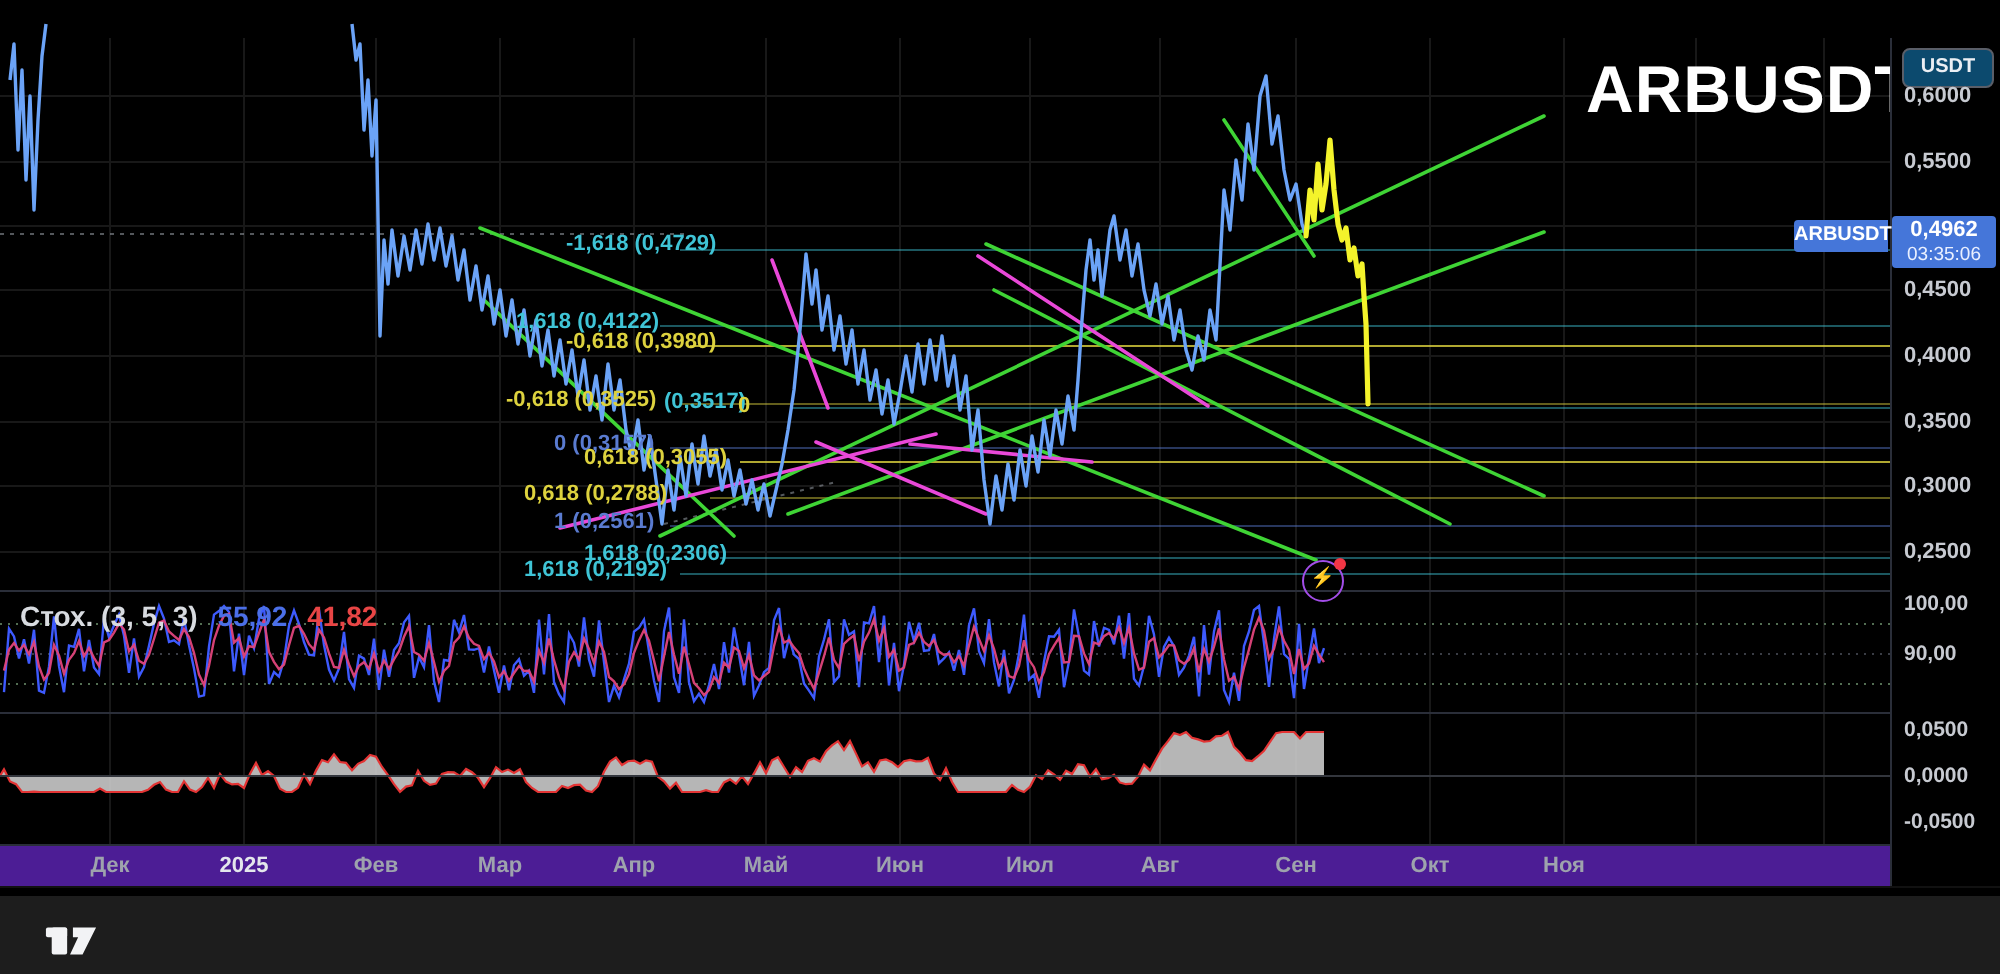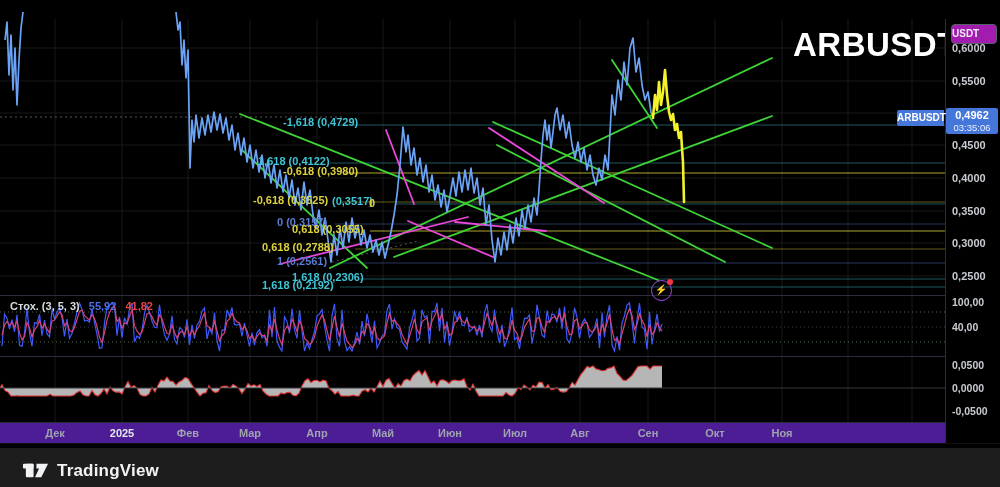--- a/index.html
+++ b/index.html
@@ -19,37 +19,37 @@
   .legend .val-blue{color:#5b8ee6;margin-left:7px;}
   .legend .chg{color:#5b8ee6;margin-left:8px;}
 
   
   .watermark{position:absolute;left:793px;top:26px;width:124px;text-align:center;
              font-size:33px;font-weight:600;color:#fff;letter-spacing:.5px;}
 
   
   .right-axis{position:absolute;left:945px;top:19px;width:55px;height:424px;background:#000;border-left:1px solid #2a2e39;}
   .usdt-btn{position:absolute;left:951px;top:24px;width:44px;height:18px;border:1px solid #5a5e68;border-radius:4px;
-            color:#eceff4;font-size:10px;font-weight:bold;line-height:18px;background:#a21caf;}
+            color:#eceff4;font-size:10px;font-weight:bold;text-align:center;line-height:18px;background:#0c4a6e;}
   .tick{position:absolute;color:#c7cad1;font-size:11px;font-weight:bold;transform:translateY(-50%);}
   .tick-sm{font-size:10.5px;}
 
   
   .price-tag{position:absolute;left:897px;top:110px;width:47px;height:16px;background:#4576d9;color:#fff;
              font-size:10px;font-weight:bold;text-align:center;line-height:16px;border-radius:2px 0 0 2px;}
   .price-label{position:absolute;left:946px;top:108px;width:52px;height:26px;background:#4576d9;border-radius:2px;
                color:#fff;text-align:center;}
   .price-label .p{font-size:11px;font-weight:bold;line-height:13px;margin-top:1px;}
   .price-label .c{font-size:9.5px;line-height:11px;color:#eaf0ff;}
 
   
   .fib-label{position:absolute;font-size:11px;font-weight:bold;white-space:nowrap;transform:translateY(-50%);}
 
   
-  .pane-title{position:absolute;font-size:11px;font-weight:bold;color:#d8dbe0;white-space:nowrap;}
+  .pane-title{position:absolute;font-size:14px;font-weight:bold;color:#d8dbe0;white-space:nowrap;}
   .pane-title .vk{color:#4b6fe8;margin-left:6px;}
   .pane-title .vd{color:#e84545;margin-left:6px;}
   .pane-title .vg{color:#b8bcc4;margin-left:10px;}
 
   
   .hsep{position:absolute;left:0;width:1000px;height:1px;background:#2a2e39;}
 
   
   .time-axis{position:absolute;left:0;top:423px;width:945px;height:20px;background:#4c1d95;}
   .time-label{position:absolute;top:4px;transform:translateX(-50%);font-size:11px;font-weight:bold;color:#9ea3ad;}
@@ -161,21 +161,21 @@
   <div class="usdt-btn">USDT</div>
   <div id="axis-ticks">
       <div class="tick " style="left: 952px; top: 48px;">0,6000</div>
       <div class="tick " style="left: 952px; top: 81px;">0,5500</div>
       <div class="tick " style="left: 952px; top: 145px;">0,4500</div>
       <div class="tick " style="left: 952px; top: 178px;">0,4000</div>
       <div class="tick " style="left: 952px; top: 211px;">0,3500</div>
       <div class="tick " style="left: 952px; top: 243px;">0,3000</div>
       <div class="tick " style="left: 952px; top: 276px;">0,2500</div>
       <div class="tick tick-sm" style="left: 952px; top: 302px;">100,00</div>
-      <div class="tick tick-sm" style="left: 952px; top: 327px;">40,00</div>
+      <div class="tick tick-sm" style="left: 952px; top: 327px;">90,00</div>
       <div class="tick tick-sm" style="left: 952px; top: 365px;">0,0500</div>
       <div class="tick tick-sm" style="left: 952px; top: 388px;">0,0000</div>
       <div class="tick tick-sm" style="left: 952px; top: 411px;">-0,0500</div>
     </div>
 
   <div class="price-tag">ARBUSDT</div>
   <div class="price-label">
     <div class="p">0,4962</div>
     <div class="c">03:35:06</div>
   </div>
@@ -212,17 +212,16 @@
       <div class="time-label" style="left: 782px;">Ноя</div>
     </div>
 
   <div class="footer">
     <div class="tv-logo">
       <svg width="27" height="27" viewBox="0 0 28 28">
         <rect x="1" y="7" width="11" height="5" rx="1" fill="#f2f3f5"></rect>
         <rect x="4" y="7" width="8" height="14" rx="1" fill="#f2f3f5"></rect>
         <path d="M15 7 h12 l-7 14 h-6.5 l4.2-9 H15 z" fill="#f2f3f5"></path>
       </svg>
-      <span class="tv-name">TradingView</span>
     </div>
   </div>
 
 </div>
 
 </body></html>

